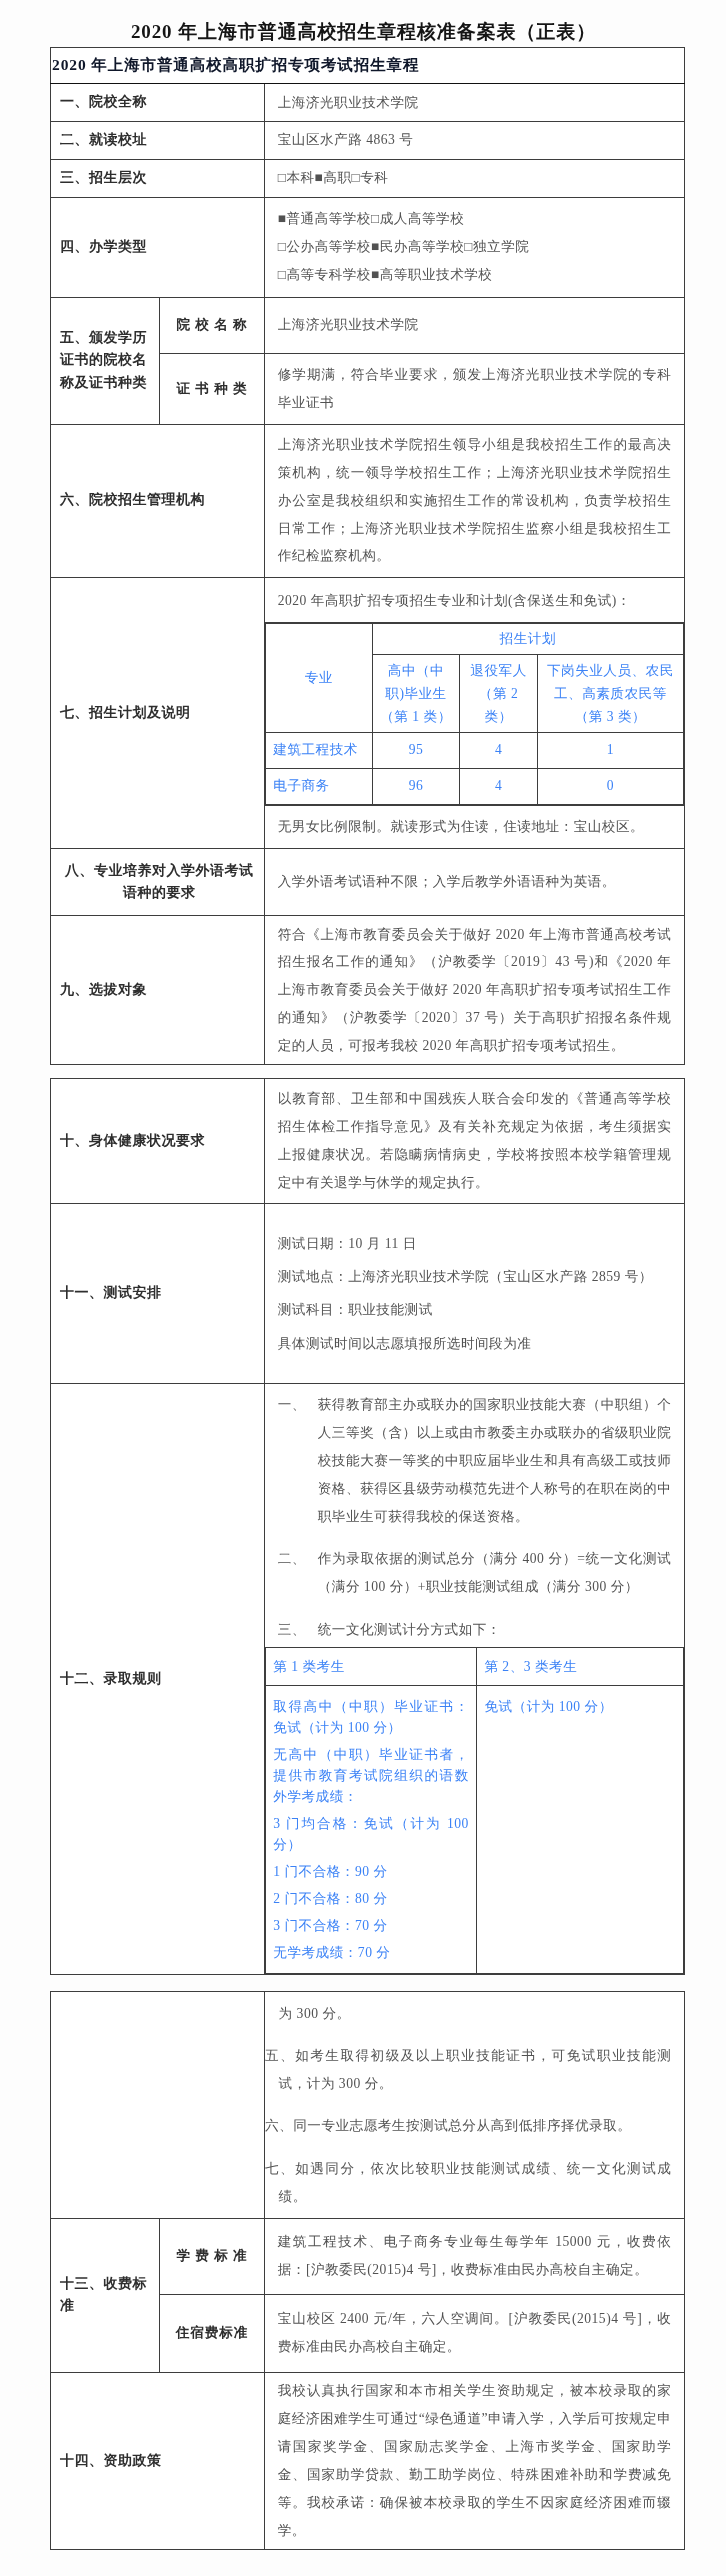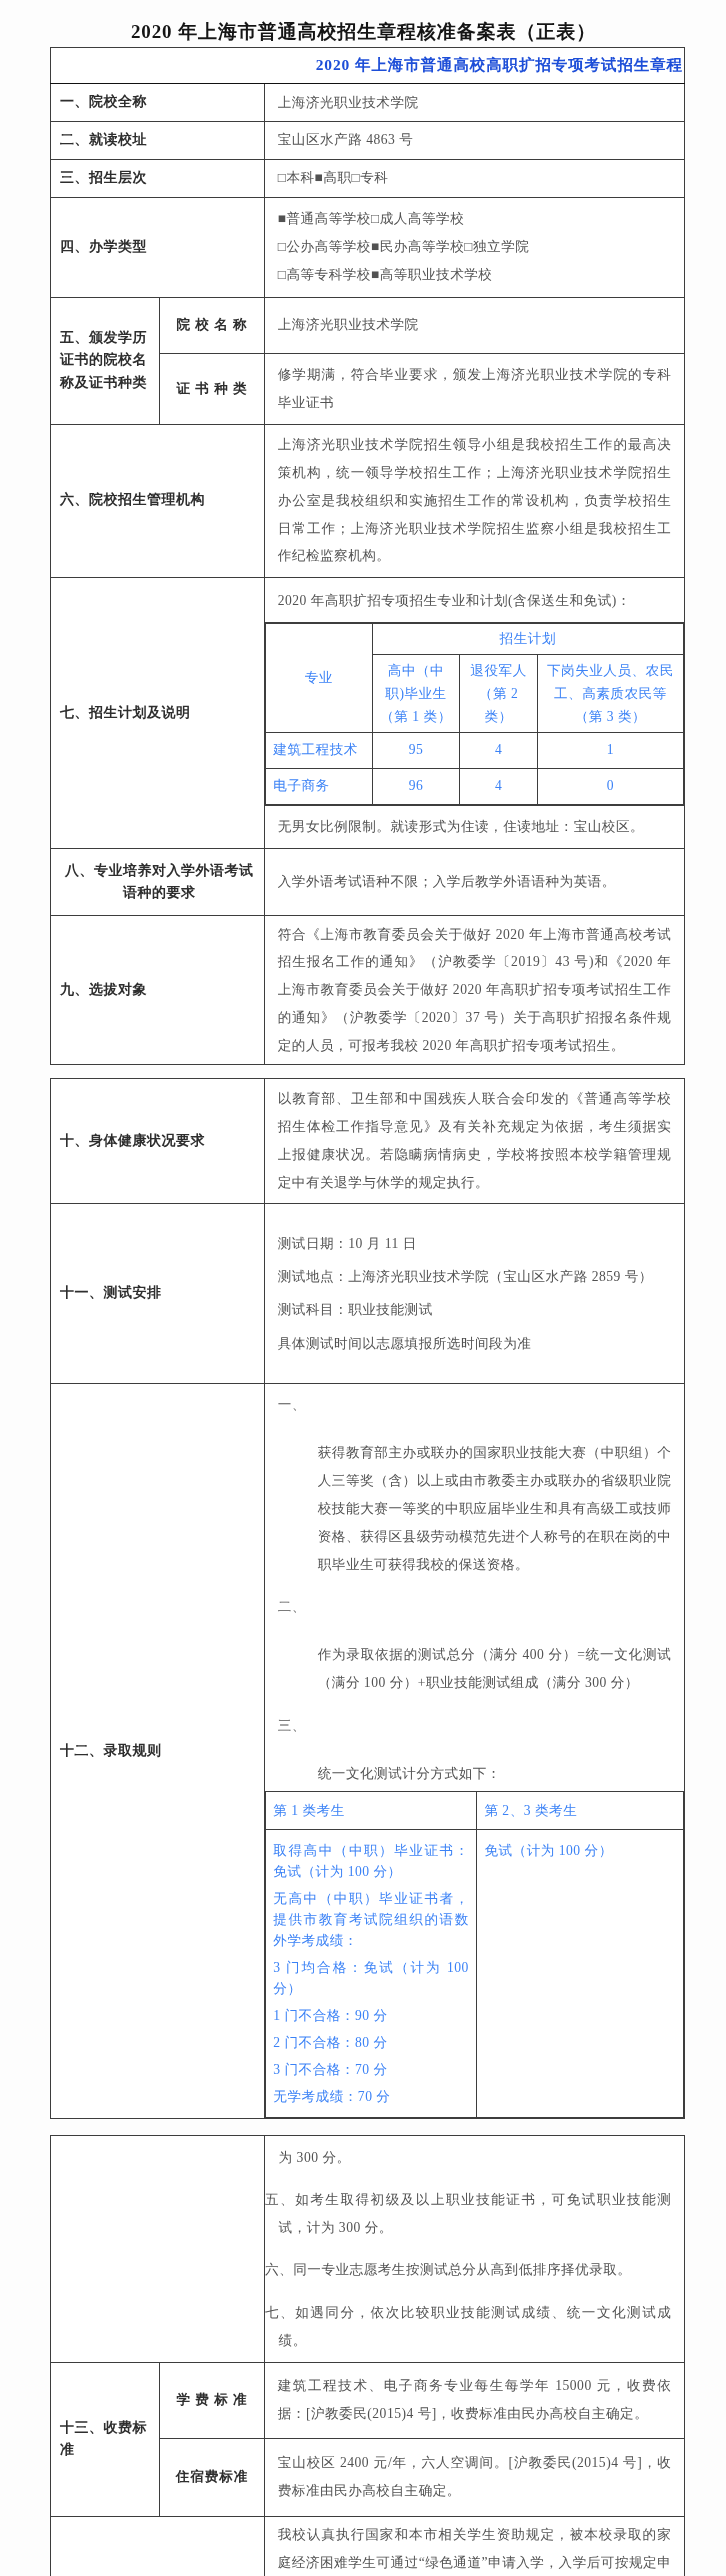--- a/index.html
+++ b/index.html
@@ -2,37 +2,37 @@
 <html style="font-size:14.5px"><head>
 <meta charset="utf-8">
 <style>
   html,body{margin:0;padding:0;background:#fdfdfd;}
   .doc{width:727px;background:#fdfdfd;font-family:"Liberation Serif","DejaVu Serif",serif;box-sizing:border-box;}
   .title{width:727px;height:47px;padding-top:19px;text-align:center;font-size:19px;font-weight:bold;color:#151515;letter-spacing:0.9px;box-sizing:border-box;}
   table.sheet{width:634px;margin-left:50px;border-collapse:collapse;border:1.8px solid #000;table-layout:fixed;background:#fff;}
   .pagegap1{height:12.7px;}
   .pagegap2{height:16.4px;}
   td{border:0.9px solid #3d3d3d;box-sizing:border-box;vertical-align:middle;}
-  td.charter{text-align:right;font-size:15.5px;font-weight:bold;color:#1d4ed8;height:36px;letter-spacing:0.9px;border-bottom:1.8px solid #111;}
+  td.charter{text-align:left;font-size:15.5px;font-weight:bold;color:#0f172a;height:36px;letter-spacing:0.9px;border-bottom:1.8px solid #111;}
   td.label{font-weight:bold;font-size:14px;color:#2e2e2e;padding:3.6px 5.5px 3.6px 9px;letter-spacing:0.5px;line-height:1.6;}
   td.sublabel{font-weight:bold;font-size:13.6px;color:#2e2e2e;text-align:center;letter-spacing:0.9px;padding:1.8px;}
   td.content{font-size:13.6px;color:#525252;padding:4.5px 12.7px;line-height:2.05;letter-spacing:0.5px;text-align:justify;}
   td.nopad{padding:0;}
   .center{text-align:center;}
   .cline{display:block;}
   .intro{padding:9px 12.7px 7.3px 12.7px;border-bottom:0.9px solid #3d3d3d;}
   .note{padding:7.3px 12.7px;border-top:0.9px solid #3d3d3d;}
   table.inner{width:100%;border-collapse:collapse;table-layout:fixed;}
   table.inner td{border:0.9px solid #3d3d3d;font-size:13.6px;color:#3b82f6;padding:3.6px 7.3px;letter-spacing:0.5px;}
   .pt-h{text-align:center;line-height:1.7;}
   .pt-c{text-align:center;height:33px;}
   .item{padding:7.3px 12.7px;}
   .hang3{display:flex;}
   .hang3 .num{flex:0 0 40px;}
-  .hang3 .itx{flex:1;text-align:justify;margin-top:48px;}
+  .hang3 .itx{flex:1;text-align:justify;}
   .hang1{padding-left:13.6px;text-indent:-13.6px;text-align:justify;}
   .cont1{padding-left:13.6px;}
   table.score td{vertical-align:top;}
   .score-h{height:38px;vertical-align:middle !important;}
   .sline{line-height:1.55;margin:6px 0;}
 </style>
 </head>
 <body>
 
 <div class="doc">

